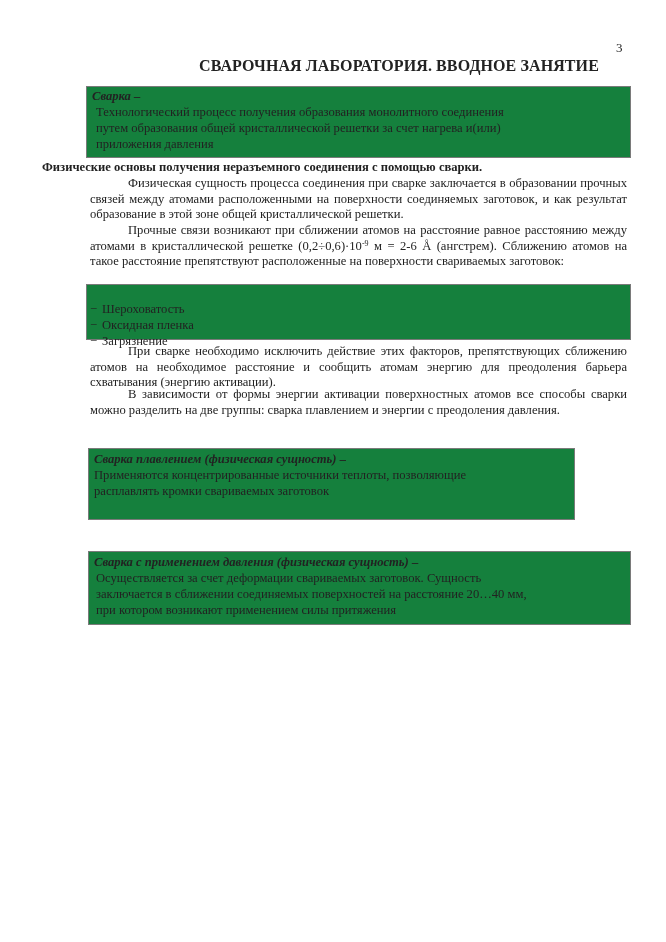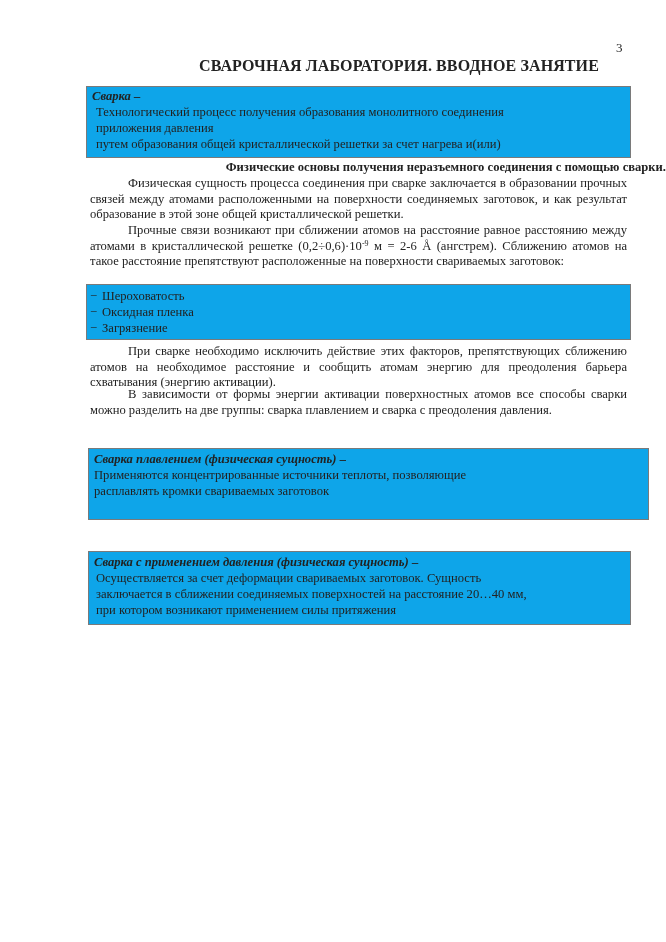--- a/index.html
+++ b/index.html
@@ -11,76 +11,76 @@
   .page-number {
     position: absolute; left: 616px; top: 40px; font-size: 13px;
   }
   .page-title {
     position: absolute; left: 0; width: 100%; top: 57px; text-align: center;
     font-size: 16px; font-weight: bold; letter-spacing: 0.1px;
     padding-left: 36px; box-sizing: border-box; margin-left: 48px;
   }
   .box {
     position: absolute; border: 1.3px solid #7a7a7a; box-sizing: border-box;
-    font-size: 12.6px; line-height: 16px; background: #0ea5e9;
+    font-size: 12.6px; line-height: 16px; background: #15803d;
   }
   .box .head { font-weight: bold; font-style: italic; padding-left: 5px; }
   .box .body { padding-left: 9px; }
   .box1 { left: 86px; top: 86px; width: 545px; height: 72px; padding-top: 1px; }
-  .box-list { left: 86px; top: 284px; width: 545px; height: 56px; padding-top: 3px; }
+  .box-list { left: 86px; top: 284px; width: 545px; height: 56px; padding-top: 16px; }
   .box-list .item { padding-left: 3px; }
   .box-list .dash { display: inline-block; width: 12px; }
-  .box3 { left: 88px; top: 448px; width: 561px; height: 72px; padding-top: 2px; }
+  .box3 { left: 88px; top: 448px; width: 487px; height: 72px; padding-top: 2px; }
   .box3 .body { padding-left: 5px; }
   .box4 { left: 88px; top: 551px; width: 543px; height: 74px; padding-top: 2px; }
   .box4 .body { padding-left: 7px; }
   .text-block {
     position: absolute; left: 90px; width: 537px; font-size: 12.6px; line-height: 15.6px;
     text-align: justify;
   }
   .section-heading {
-    position: absolute; left: 0; width: 100%; top: 160px; text-align: right;
+    position: absolute; left: 0; width: 100%; top: 160px; text-align: left;
     font-size: 12.6px; font-weight: bold; padding-left: 42px; box-sizing: border-box;
   }
   .indent { text-indent: 38px; }
   .p1 { top: 176px; }
   .p2 { top: 223px; }
   .p3 { top: 344px; font-family: Liberation Serif, serif; }
   .p4 { top: 387px; }
   sup { font-size: 8px; vertical-align: 4px; line-height: 0; }
   b { font-weight: normal; }
 </style>
 </head>
 <body>
 
 <div class="page-number">3</div>
 <div class="page-title">СВАРОЧНАЯ ЛАБОРАТОРИЯ. ВВОДНОЕ ЗАНЯТИЕ</div>
 
 <div class="box box1">
   <div class="head">Сварка –</div>
   <div class="body">Технологический процесс получения образования монолитного соединения</div>
+  <div class="body">путем образования общей кристаллической решетки за счет нагрева и(или)</div>
   <div class="body">приложения давления</div>
-  <div class="body">путем образования общей кристаллической решетки за счет нагрева и(или)</div>
 </div>
 
 <div class="section-heading">Физические основы получения неразъемного соединения с помощью сварки.</div>
 
 <div class="text-block indent p1">Физическая сущность процесса соединения при сварке заключается в образовании прочных связей между атомами расположенными на поверхности соединяемых заготовок, и как результат образование в этой зоне общей кристаллической решетки.</div>
 
 <div class="text-block indent p2"><span>Прочные связи возникают при сближении атомов на расстояние равное расстоянию между атомами в кристаллической решетке (0,2÷0,6)·10</span><sup>-9</sup><span> м = 2-6 Å (ангстрем). Сближению атомов на такое расстояние препятствуют расположенные на поверхности свариваемых заготовок:</span></div>
 
 <div class="box box-list">
   <div class="item"><span class="dash">−</span><span>Шероховатость</span></div>
   <div class="item"><span class="dash">−</span><span>Оксидная пленка</span></div>
   <div class="item"><span class="dash">−</span><span>Загрязнение</span></div>
 </div>
 
 <div class="text-block indent p3">При сварке необходимо исключить действие этих факторов, препятствующих сближению атомов на необходимое расстояние и сообщить атомам энергию для преодоления барьера схватывания (энергию активации).</div>
 
-<div class="text-block indent p4"><span>В зависимости от формы энергии активации поверхностных атомов все способы сварки можно разделить на две группы: сварка </span><b>плавлением</b><span> и сварка </span><b>с преодоления давления</b><span>.</span></div>
+<div class="text-block indent p4"><span>В зависимости от формы энергии активации поверхностных атомов все способы сварки можно разделить на две группы: сварка </span><b>плавлением</b><span> и энергии </span><b>с преодоления давления</b><span>.</span></div>
 
 <div class="box box3">
   <div class="head">Сварка плавлением (физическая сущность) –</div>
   <div class="body">Применяются концентрированные источники теплоты, позволяющие</div>
   <div class="body">расплавлять кромки свариваемых заготовок</div>
 </div>
 
 <div class="box box4">
   <div class="head">Сварка с применением давления (физическая сущность) –</div>
   <div class="body">Осуществляется за счет деформации свариваемых заготовок. Сущность</div>

